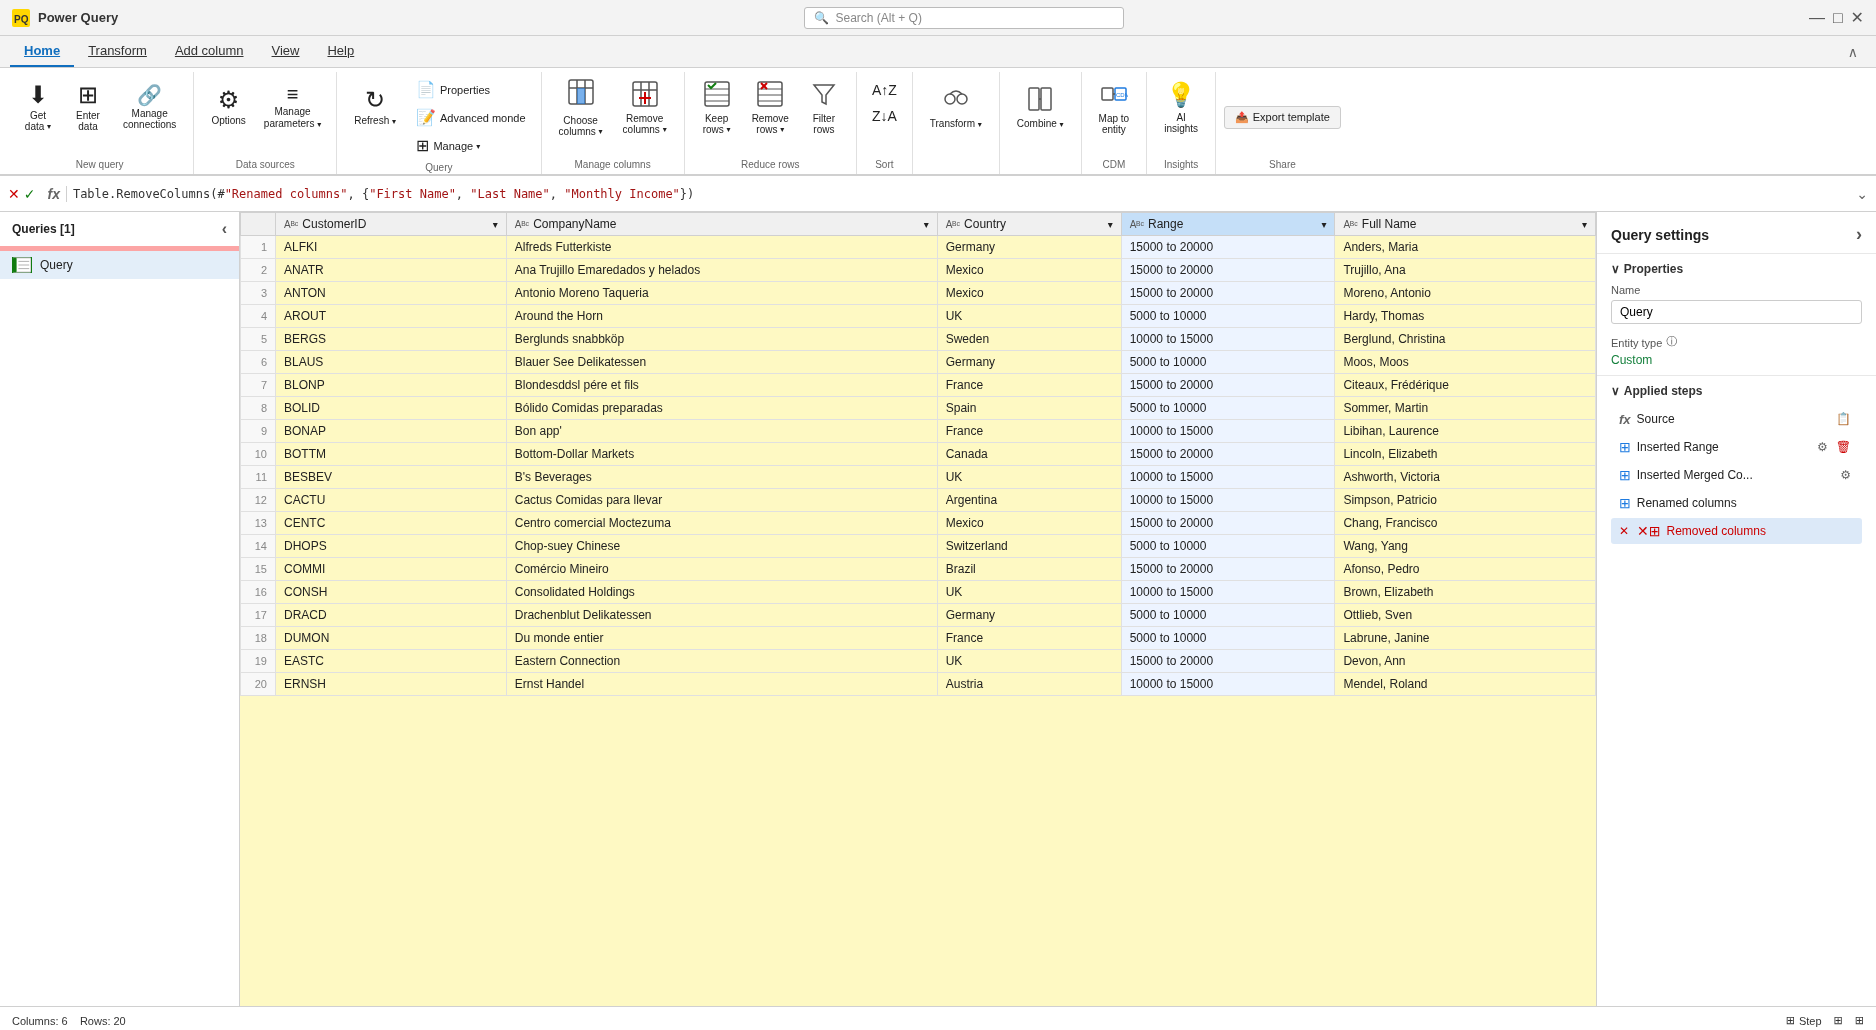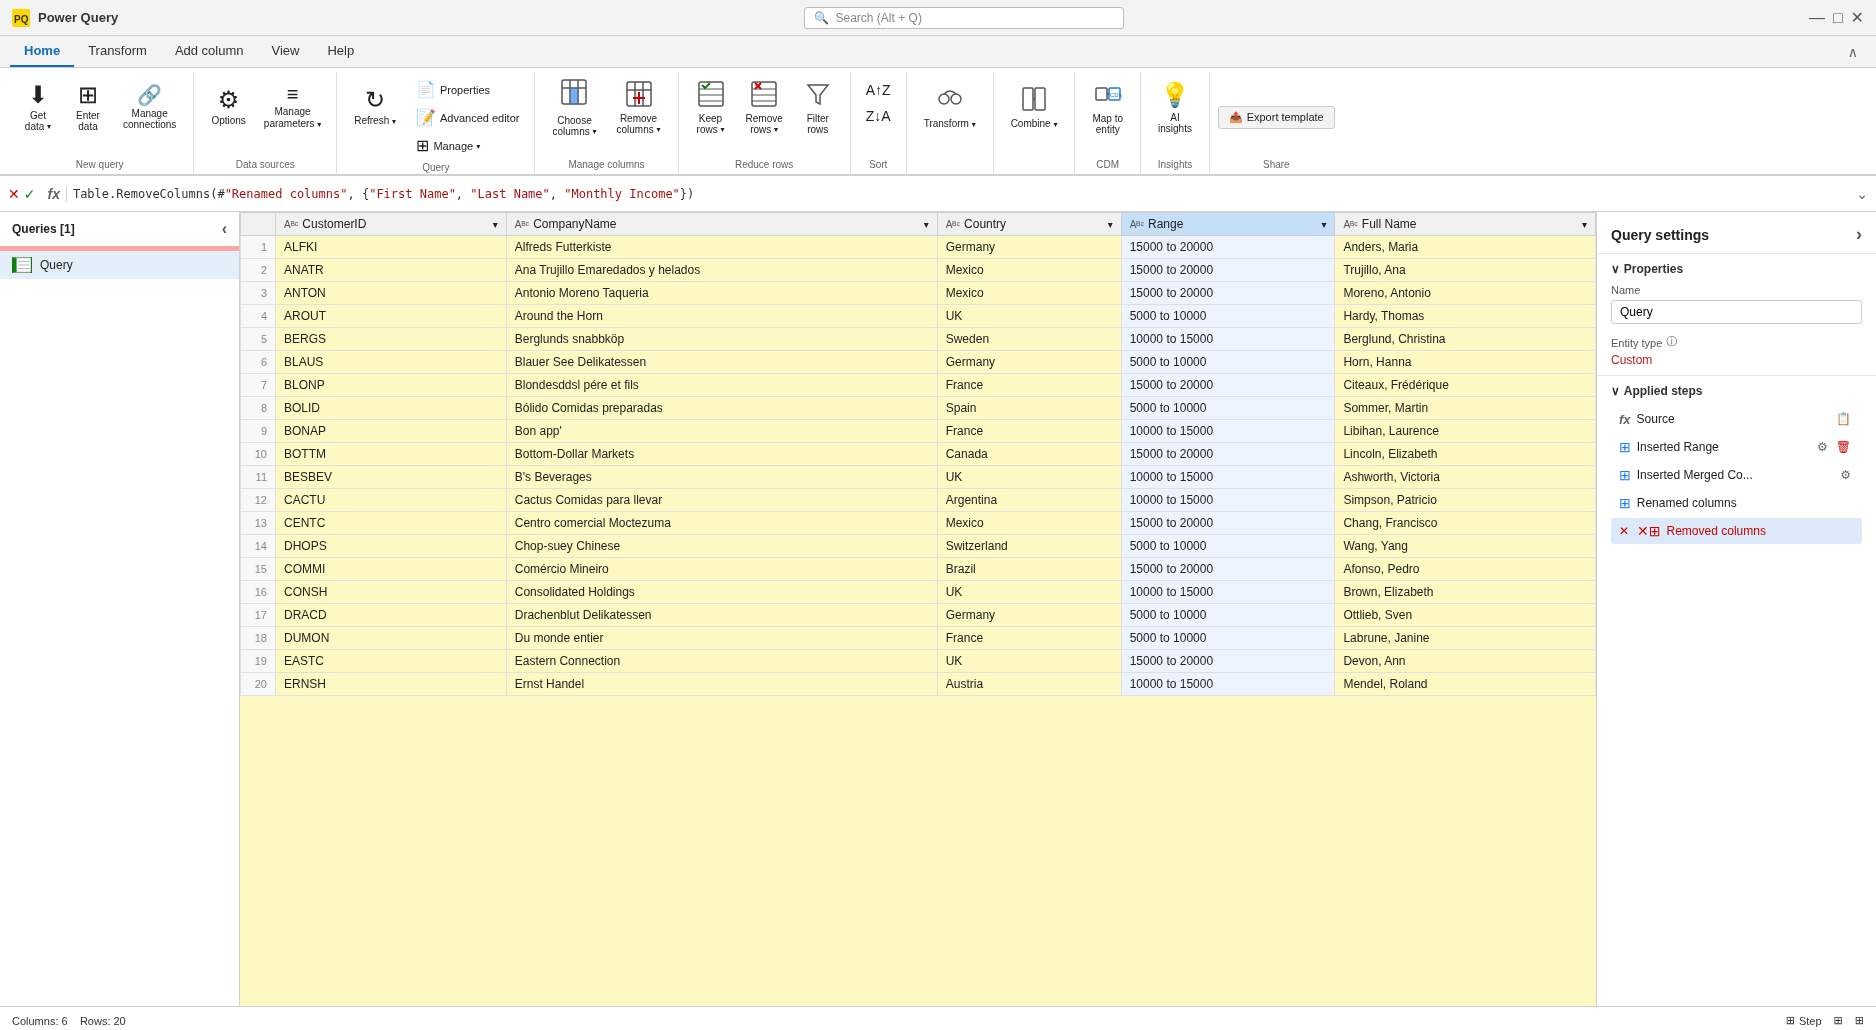--- a/index.html
+++ b/index.html
@@ -5,21 +5,21 @@
     * { box-sizing: border-box; margin: 0; padding: 0; }
     body { font-family: 'Segoe UI', Arial, sans-serif; font-size: 12px; background: #f3f3f3; color: #222; user-select: none; overflow: hidden; width: 1876px; height: 1030px; }
 
     
     .title-bar { display: flex; align-items: center; justify-content: space-between; background: #f3f3f3; height: 36px; padding: 0 12px; border-bottom: 1px solid #d0d0d0; }
     .title-bar-left { display: flex; align-items: center; gap: 8px; font-size: 13px; font-weight: 600; color: #333; }
     .title-bar-search { display: flex; align-items: center; background: white; border: 1px solid #bbb; border-radius: 3px; padding: 3px 10px; gap: 6px; width: 320px; font-size: 12px; color: #888; }
 
     
     .ribbon-tabs { display: flex; background: #f3f3f3; padding: 0 10px; border-bottom: 1px solid #d0d0d0; }
-    .ribbon-tab { padding: 7px 14px; font-size: 13px; cursor: pointer; color: #333; border-bottom: 2px solid transparent; }
+    .ribbon-tab { padding: 7px 14px; font-size: 13px; cursor: pointer; color: #333; border-bottom: 2px solid transparent; text-decoration: underline; }
     .ribbon-tab.active { color: #106ebe; border-bottom: 2px solid #106ebe; font-weight: 600; }
 
     
     .ribbon { display: flex; background: white; border-bottom: 2px solid #d0d0d0; padding: 4px 6px 0 6px; align-items: stretch; min-height: 100px; }
     .ribbon-group { display: flex; flex-direction: column; align-items: stretch; border-right: 1px solid #e0e0e0; padding: 0 8px; }
     .ribbon-group:last-child { border-right: none; }
     .ribbon-group-items { display: flex; flex: 1; align-items: flex-start; gap: 2px; }
     .ribbon-group-label { text-align: center; font-size: 10px; color: #666; padding: 3px 0 4px 0; }
     .ribbon-btn { display: flex; flex-direction: column; align-items: center; justify-content: flex-start; gap: 2px; padding: 4px 6px; cursor: pointer; border-radius: 3px; min-width: 40px; font-size: 10px; text-align: center; color: #222; border: 1px solid transparent; }
     .ribbon-btn .icon { font-size: 22px; line-height: 1; }
@@ -66,21 +66,21 @@
     .data-grid .row-num { background: #f8f8f8; color: #888; text-align: right; border-color: #e0e0e0; font-size: 11px; min-width: 30px; }
     th.highlighted { background: #c5dff8 !important; }
 
     
     .settings-panel { width: 280px; background: white; border-left: 1px solid #d0d0d0; display: flex; flex-direction: column; overflow-y: auto; }
     .settings-header { display: flex; align-items: center; justify-content: space-between; padding: 12px 14px 8px 14px; font-size: 14px; font-weight: 600; }
     .settings-section { padding: 8px 14px; border-top: 1px solid #e8e8e8; }
     .settings-section-title { font-size: 12px; font-weight: 600; color: #333; margin-bottom: 8px; display: flex; align-items: center; gap: 4px; }
     .settings-label { font-size: 11px; color: #555; margin-bottom: 4px; }
     .settings-input { width: 100%; border: 1px solid #ccc; border-radius: 3px; padding: 4px 8px; font-size: 12px; outline: none; }
-    .settings-value { font-size: 12px; color: #b91c1c; }
+    .settings-value { font-size: 12px; color: #15803d; }
     .applied-steps { display: flex; flex-direction: column; gap: 2px; }
     .step-item { display: flex; align-items: center; gap: 6px; padding: 5px 8px; border-radius: 3px; cursor: pointer; font-size: 12px; }
     .step-item.active { background: #dce9f8; }
     .step-item.error { color: #c00; }
     .step-actions { margin-left: auto; display: flex; gap: 2px; }
     .step-action-btn { font-size: 12px; cursor: pointer; color: #666; padding: 1px 3px; border-radius: 2px; }
     .step-delete { color: #c00; }
 
     
     .status-bar { display: flex; align-items: center; justify-content: space-between; background: white; border-top: 1px solid #d0d0d0; padding: 4px 12px; height: 28px; font-size: 11px; color: #333; }
@@ -161,21 +161,21 @@
         <div class="icon" style="font-size:24px;">↻</div>
         <div class="label">Refresh <span class="caret">▾</span></div>
       </div>
       <div class="ribbon-stacked" style="padding-top:4px;">
         <div class="ribbon-btn-small">
           <span class="icon">📄</span>
           <span>Properties</span>
         </div>
         <div class="ribbon-btn-small">
           <span class="icon">📝</span>
-          <span>Advanced editor</span>
+          <span>Advanced monde</span>
         </div>
         <div class="ribbon-btn-small">
           <span class="icon">⊞</span>
           <span>Manage <span class="caret">▾</span></span>
         </div>
       </div>
     </div>
     <div class="ribbon-group-label">Query</div>
   </div>
 
@@ -450,21 +450,21 @@
     <td>Sweden</td>
     <td style="background:#edf4ff;">10000 to 15000</td>
     <td>Berglund, Christina</td>
   </tr>
             <tr>
     <td class="row-num">6</td>
     <td>BLAUS</td>
     <td>Blauer See Delikatessen</td>
     <td>Germany</td>
     <td style="background:#edf4ff;">5000 to 10000</td>
-    <td>Horn, Hanna</td>
+    <td>Moos, Moos</td>
   </tr>
             <tr>
     <td class="row-num">7</td>
     <td>BLONP</td>
     <td>Blondesddsl pére et fils</td>
     <td>France</td>
     <td style="background:#edf4ff;">15000 to 20000</td>
     <td>Citeaux, Frédérique</td>
   </tr>
             <tr>

